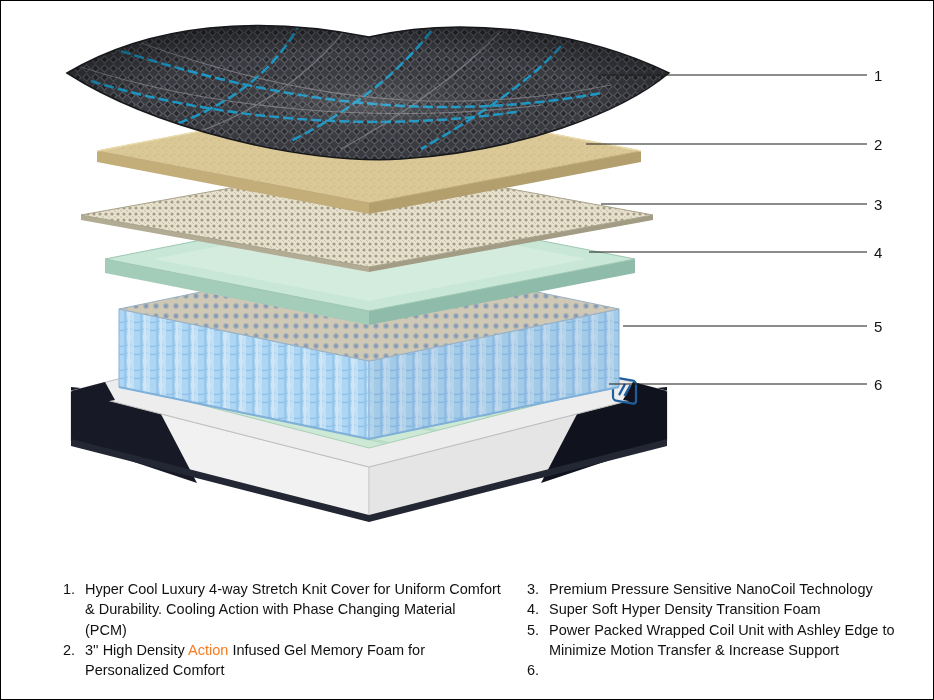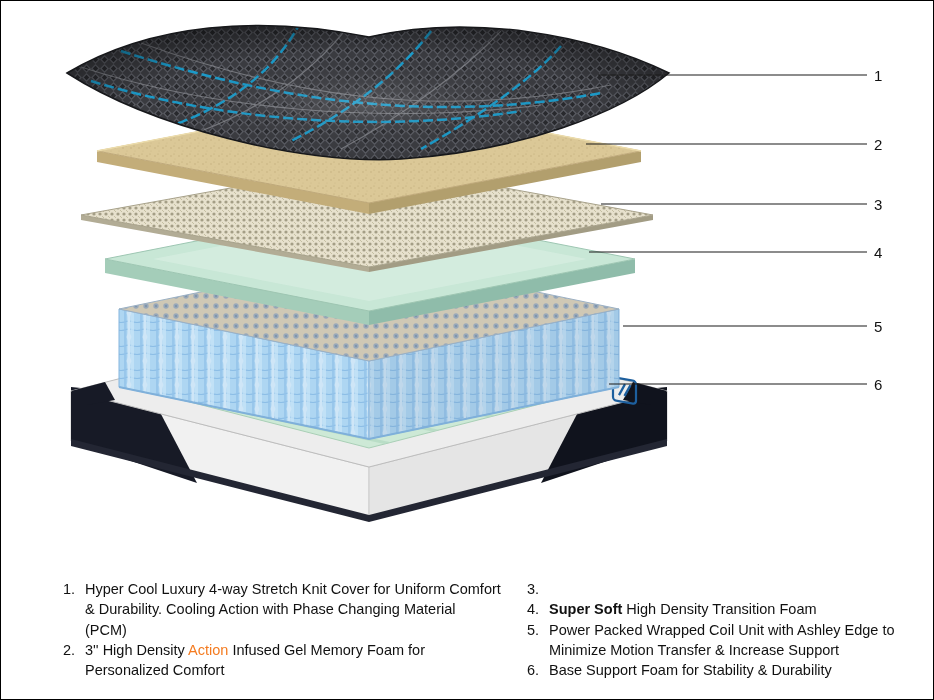--- a/index.html
+++ b/index.html
@@ -17,21 +17,21 @@
     position:absolute;left:62px;top:578px;
     display:flex;gap:26px;
     font-size:14.5px;line-height:1.4;color:#111;
   }
   .legend-col{display:flex;flex-direction:column;}
   .legend-col.left{width:438px;}
   .legend-col.right{width:386px;}
   .legend-item{display:flex;}
   .legend-item .num{width:22px;flex:none;}
   .hl-copper{color:var(--copper,#f47b20);}
-  .hl-bold{font-weight:bold;}
+  .hl-bold{font-weight:normal;}
 </style>
 </head>
 <body>
 
 <div class="canvas">
 
   <svg width="934" height="570" viewBox="0 0 934 570">
     <defs>
       <pattern id="pKnit" width="9" height="9" patternUnits="userSpaceOnUse">
         <rect width="9" height="9" fill="#3a3b40"></rect>
@@ -177,29 +177,29 @@
         <span class="txt"><span>Hyper Cool Luxury 4-way Stretch Knit Cover for Uniform Comfort &amp; Durability. Cooling Action with Phase Changing Material (PCM)</span><span></span><span></span></span>
       </div>
       <div class="legend-item">
         <span class="num">2.</span>
         <span class="txt"><span>3'' High Density </span><span class="hl-copper">Action</span><span> Infused Gel Memory Foam for Personalized Comfort</span></span>
       </div>
     </div>
     <div class="legend-col right">
       <div class="legend-item">
         <span class="num">3.</span>
+        <span class="txt"><span>Premium Pressure Sensitive NanoCoil Technology</span><span></span><span></span></span>
       </div>
       <div class="legend-item">
         <span class="num">4.</span>
-        <span class="txt"><span></span><span class="hl-bold">Super Soft</span><span> High Density Transition Foam</span></span>
+        <span class="txt"><span></span><span class="hl-bold">Super Soft</span><span> Hyper Density Transition Foam</span></span>
       </div>
       <div class="legend-item">
         <span class="num">5.</span>
         <span class="txt"><span>Power Packed Wrapped Coil Unit with Ashley Edge to Minimize Motion Transfer &amp; Increase Support</span><span></span><span></span></span>
       </div>
       <div class="legend-item">
         <span class="num">6.</span>
-        <span class="txt"><span>Base Support Foam for Stability &amp; Durability</span><span></span><span></span></span>
       </div>
     </div>
   </div>
 
 </div>
 
 </body></html>

